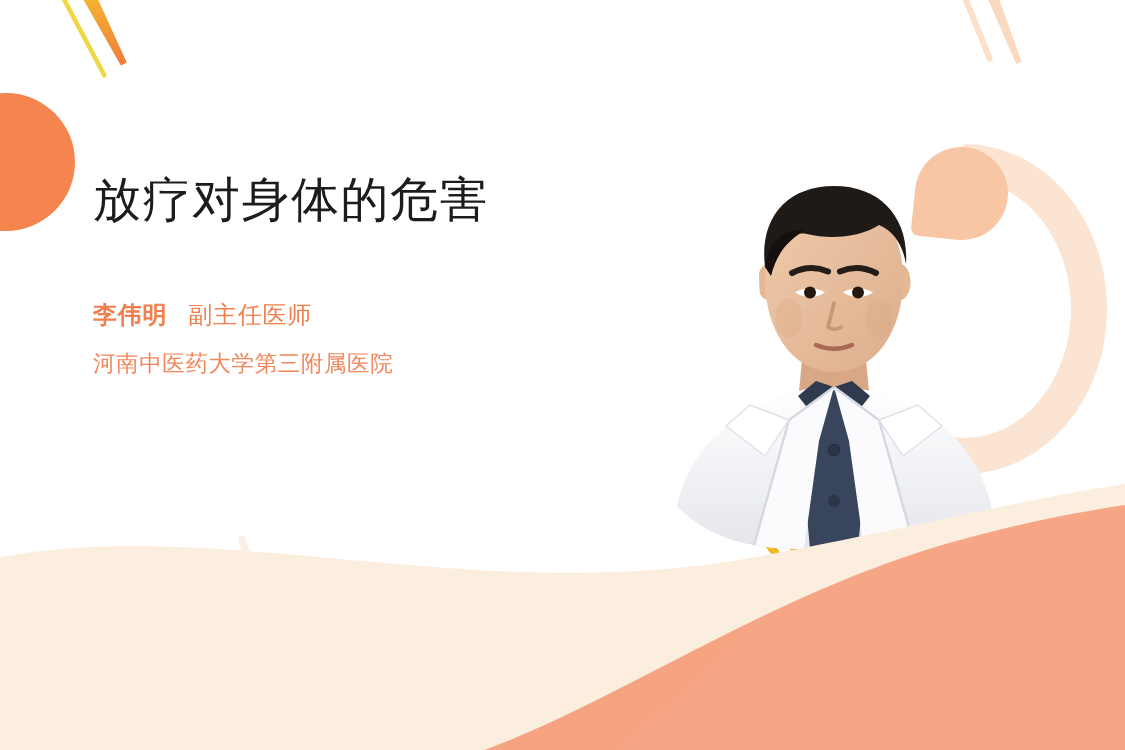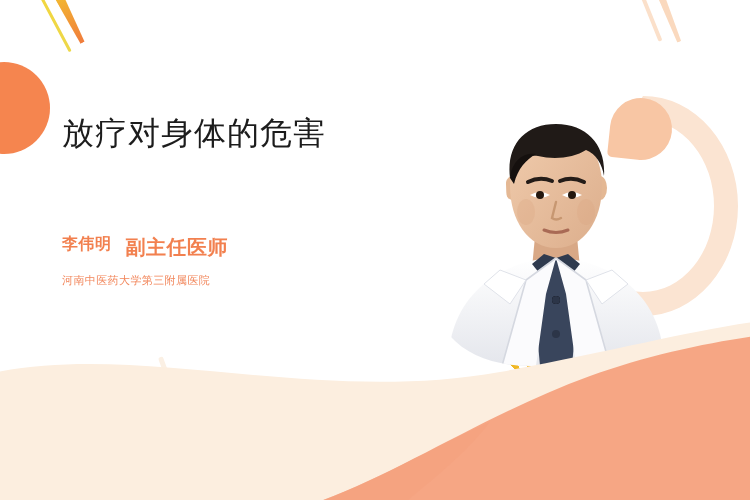--- a/index.html
+++ b/index.html
@@ -154,39 +154,39 @@
   }
   #title {
     font-size: 32px;
     line-height: 1.2;
     color: #1c1c1c;
     letter-spacing: 1px;
     margin: 0;
     font-weight: 400;
   }
   #credential-row {
-    margin-top: 82px;
+    margin-top: 48px;
     display: flex;
-    align-items: flex-start;
+    align-items: center;
     color: #F2804F;
   }
   #doctor-name {
     font-size: 16px;
     font-weight: bold;
     letter-spacing: 0.5px;
   }
   #doctor-title {
-    font-size: 20px;
-    font-weight: 700;
+    font-size: 16px;
+    font-weight: 400;
     margin-left: 14px;
     letter-spacing: 0.5px;
   }
   #affiliation {
     margin-top: 11px;
-    font-size: 11px;
+    font-size: 15px;
     line-height: 1.5;
     color: #F2875C;
     letter-spacing: 0.4px;
   }
   #affiliation div { white-space: nowrap; }
 </style>
 </head>
 <body>
 
 <div id="card">

